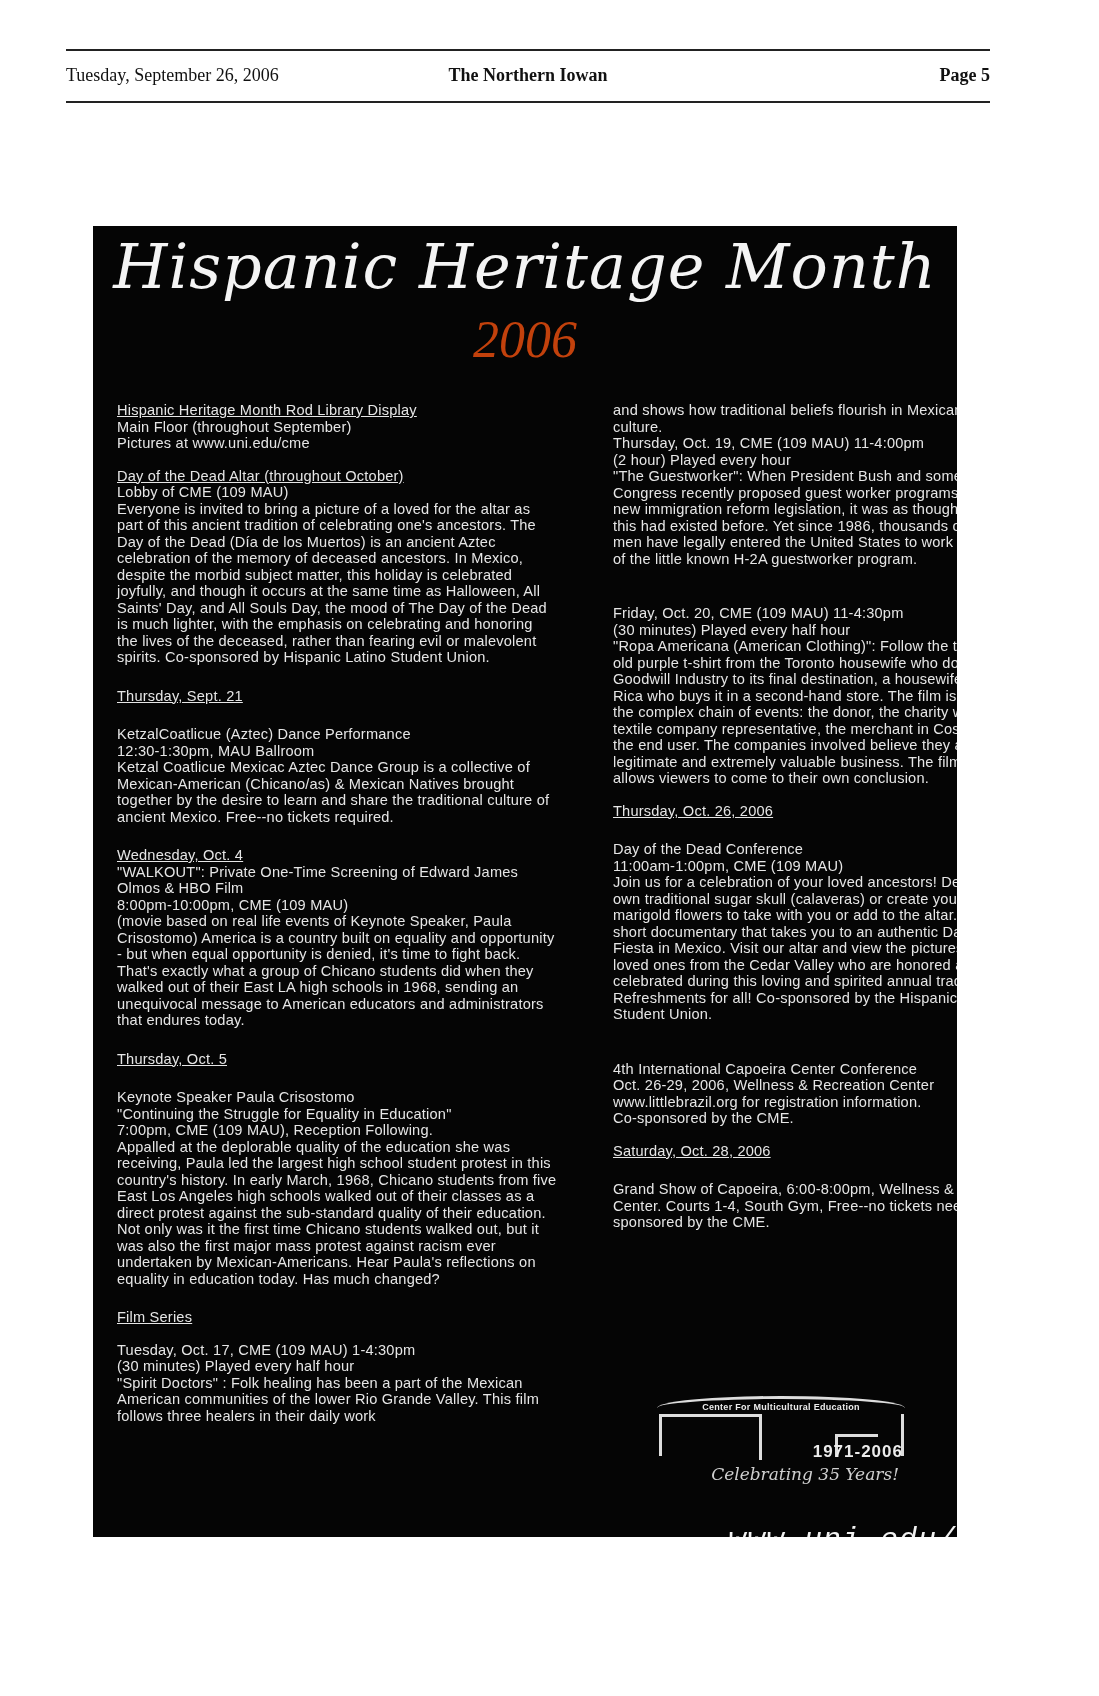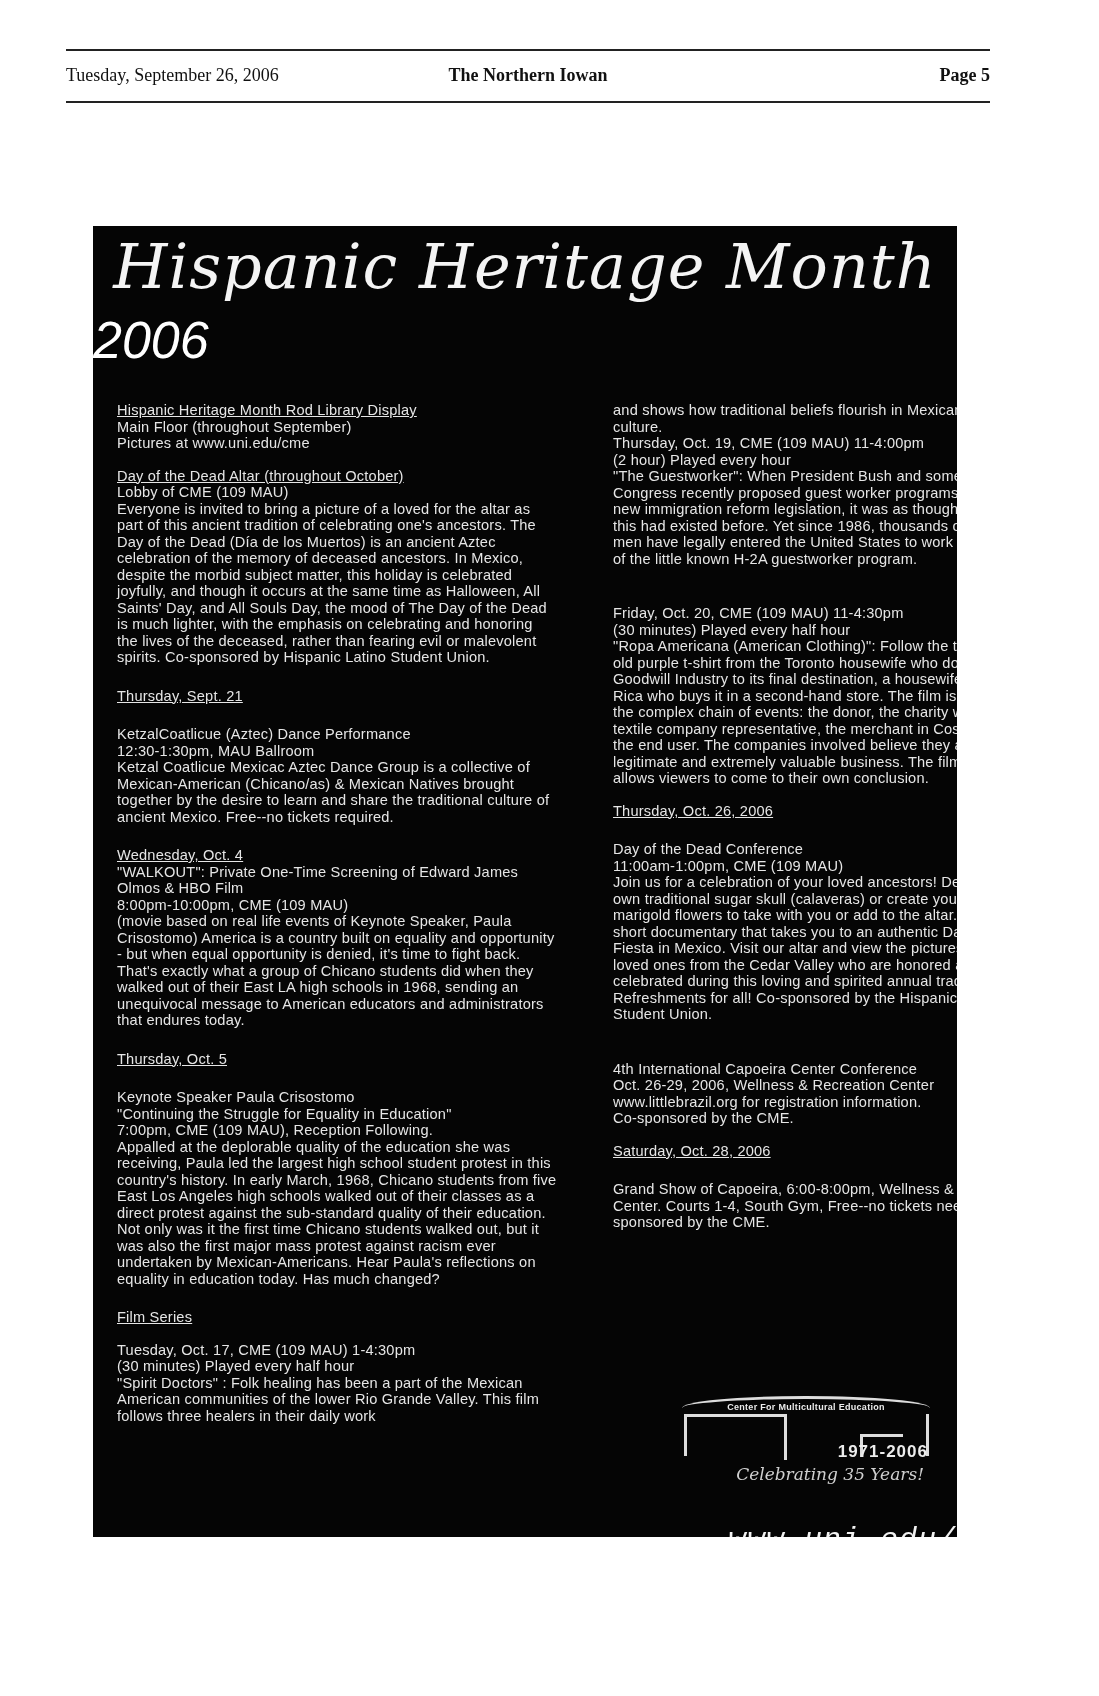--- a/index.html
+++ b/index.html
@@ -56,25 +56,25 @@
       font-style: italic;
       font-size: 62px;
       color: #f4f4f4;
       letter-spacing: 1px;
       line-height: 1;
     }
     .ad-year {
       position: absolute;
       left: 0; right: 0;
       top: 88px;
-      text-align: left;
-      font-family: Liberation Sans, sans-serif;
+      text-align: center;
+      font-family: Liberation Serif, serif;
       font-style: italic;
       font-size: 52px;
-      color: #ffffff;
+      color: #c2410c;
       line-height: 1;
     }
     .col {
       position: absolute;
       top: 176px;
       font-size: 14.6px;
       line-height: 16.5px;
       font-family: "Liberation Sans", sans-serif;
       color: #e6e6e6;
       letter-spacing: 0.2px;
@@ -85,21 +85,21 @@
     .u { text-decoration: underline; }
     .heading-center {
       text-align: left;
       text-decoration: underline;
       margin: 0;
     }
     .gap-s { height: 16px; }
     .gap-m { height: 22px; }
     .logo {
       position: absolute;
-      left: 587px;
+      left: 562px;
       top: 1166px;
       width: 250px;
       height: 95px;
       color: #ececec;
     }
     .logo .arc-text {
       position: absolute;
       left: 2px; top: 4px; width: 248px;
       font-size: 9px; font-weight: bold;
       letter-spacing: 0.3px;

